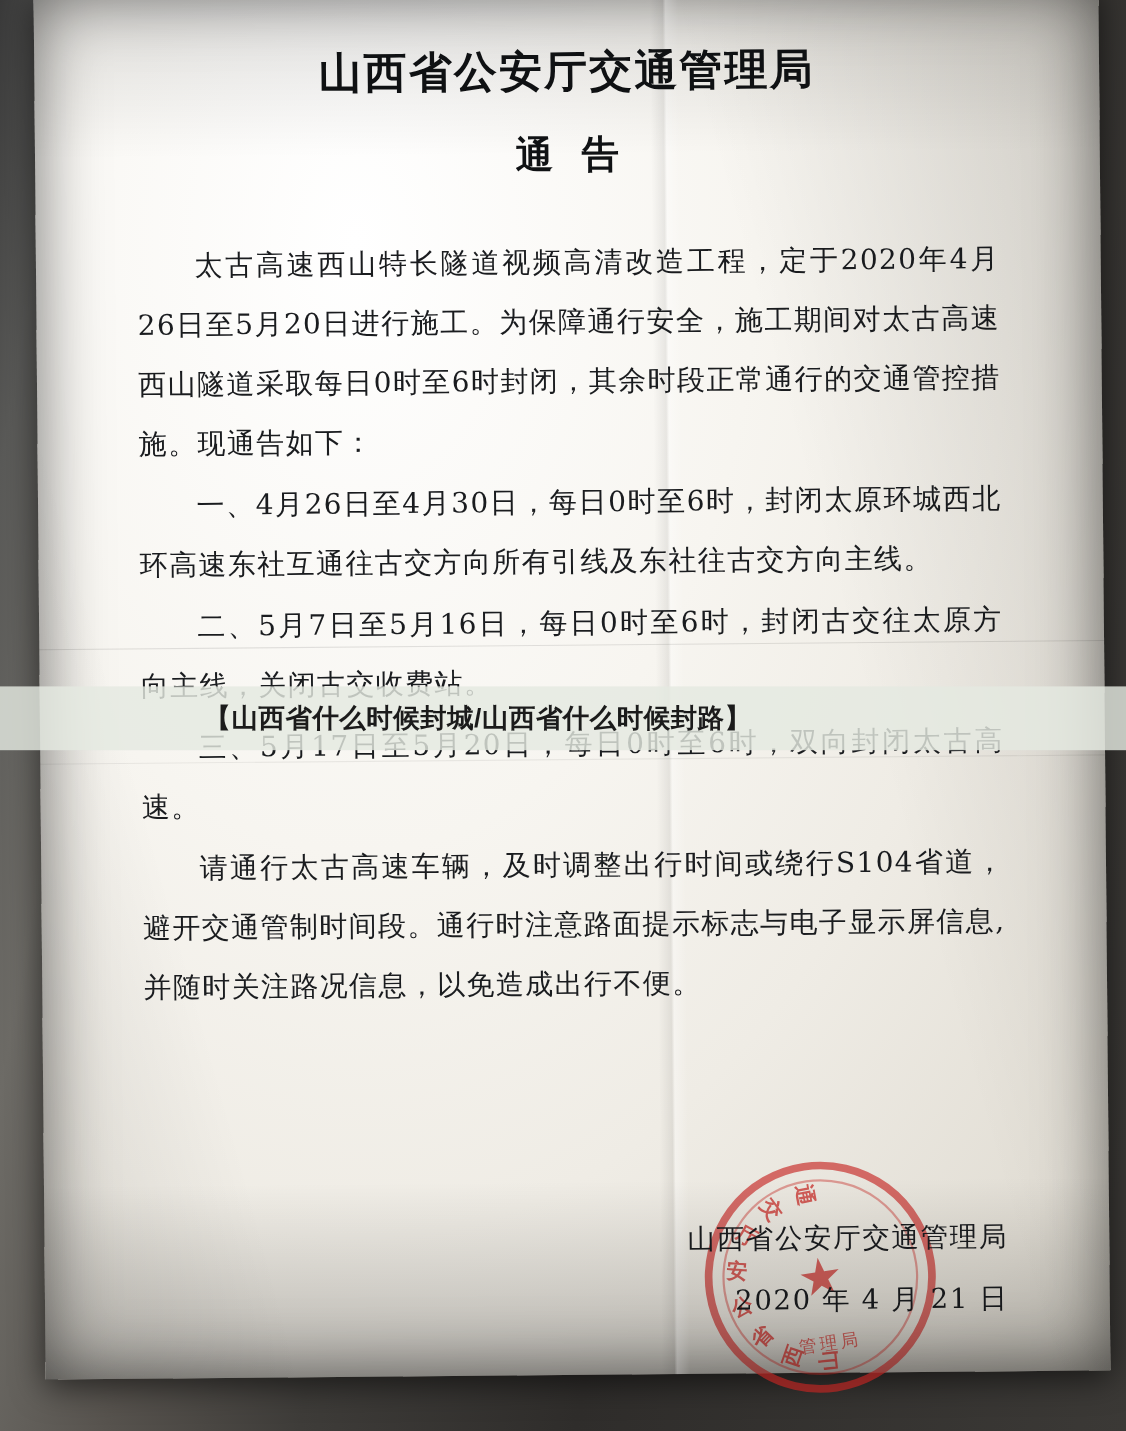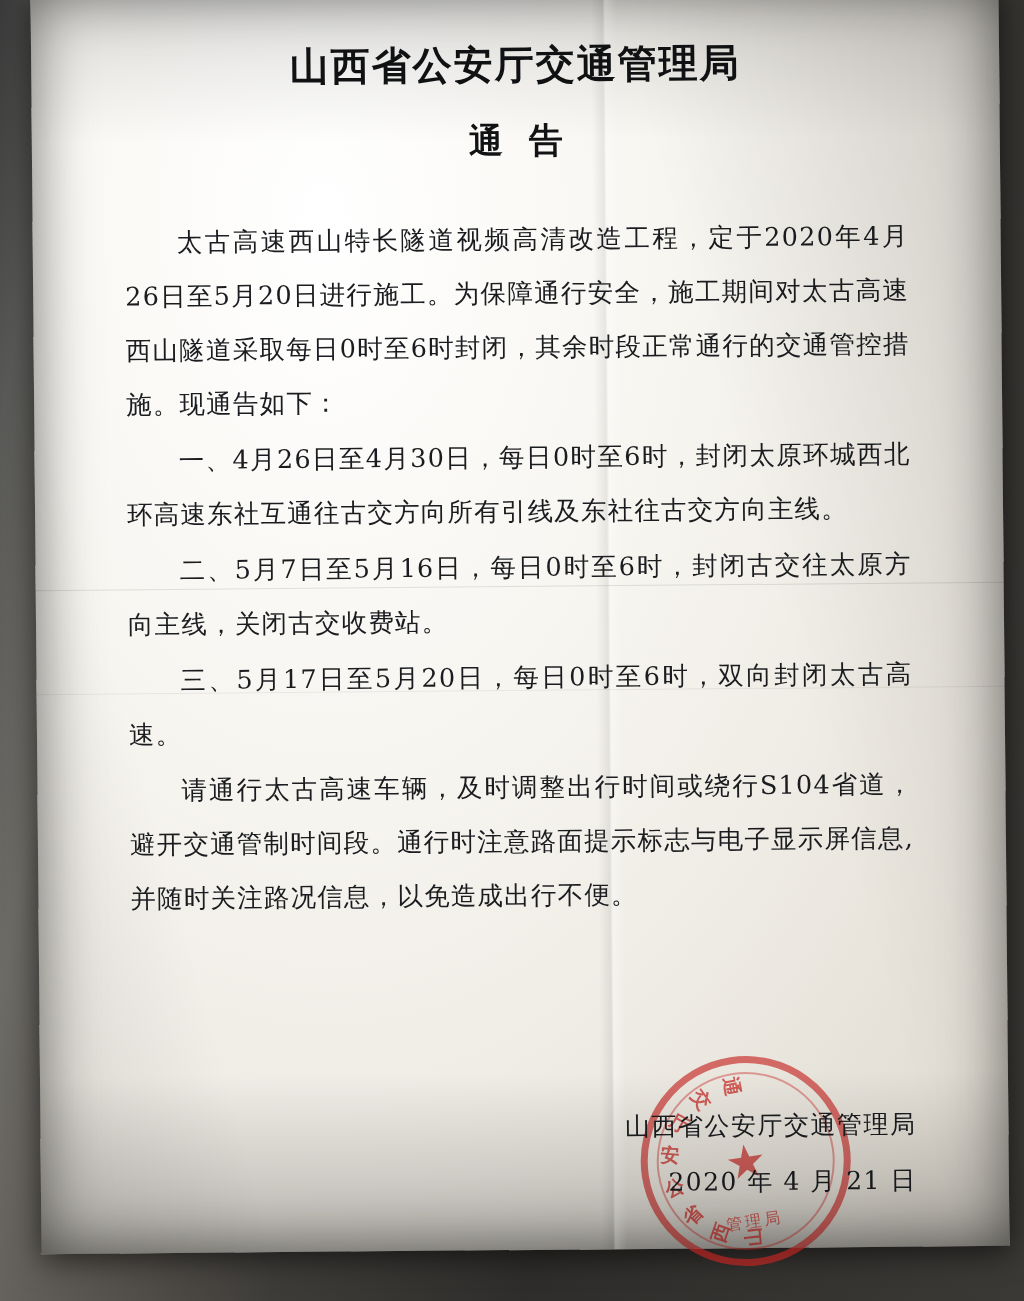--- a/index.html
+++ b/index.html
@@ -233,14 +233,17 @@
           <span style="transform: rotate(-2.5deg) translate(0px, -76px) rotate(90deg) translate(-50%, -50%);">通</span>
         </div>
     </div>
 
     <div class="signature">
       <div>山西省公安厅交通管理局</div>
       <div>2020 年 4 月 21 日</div>
     </div>
   </div>
 
+  <div class="caption-band">
+    <div class="caption-text">【山西省什么时候封城/山西省什么时候封路】</div>
+  </div>
 
 </div>
 
 </body></html>

